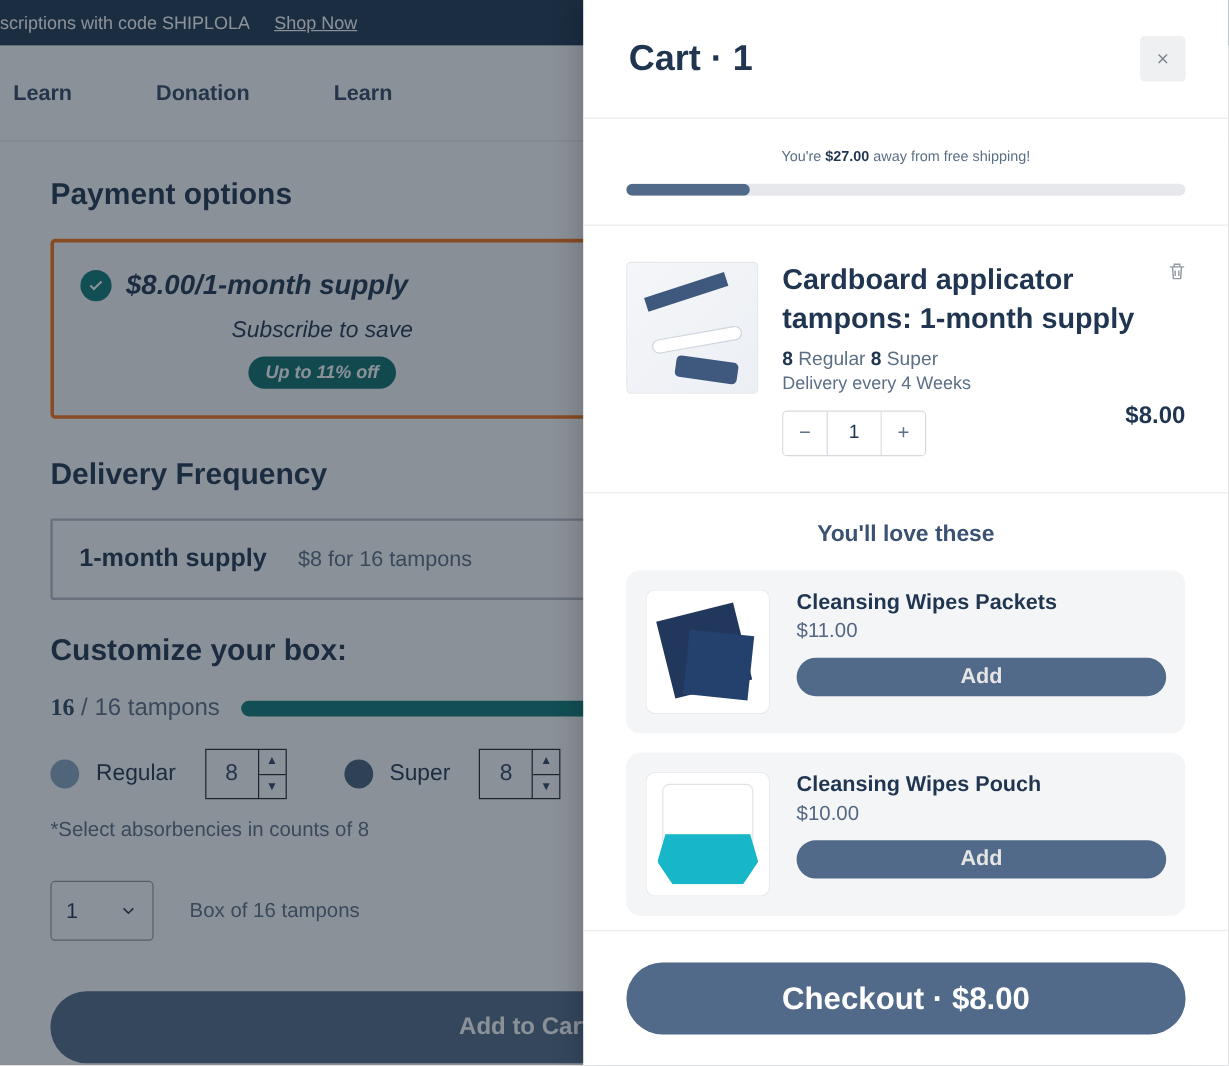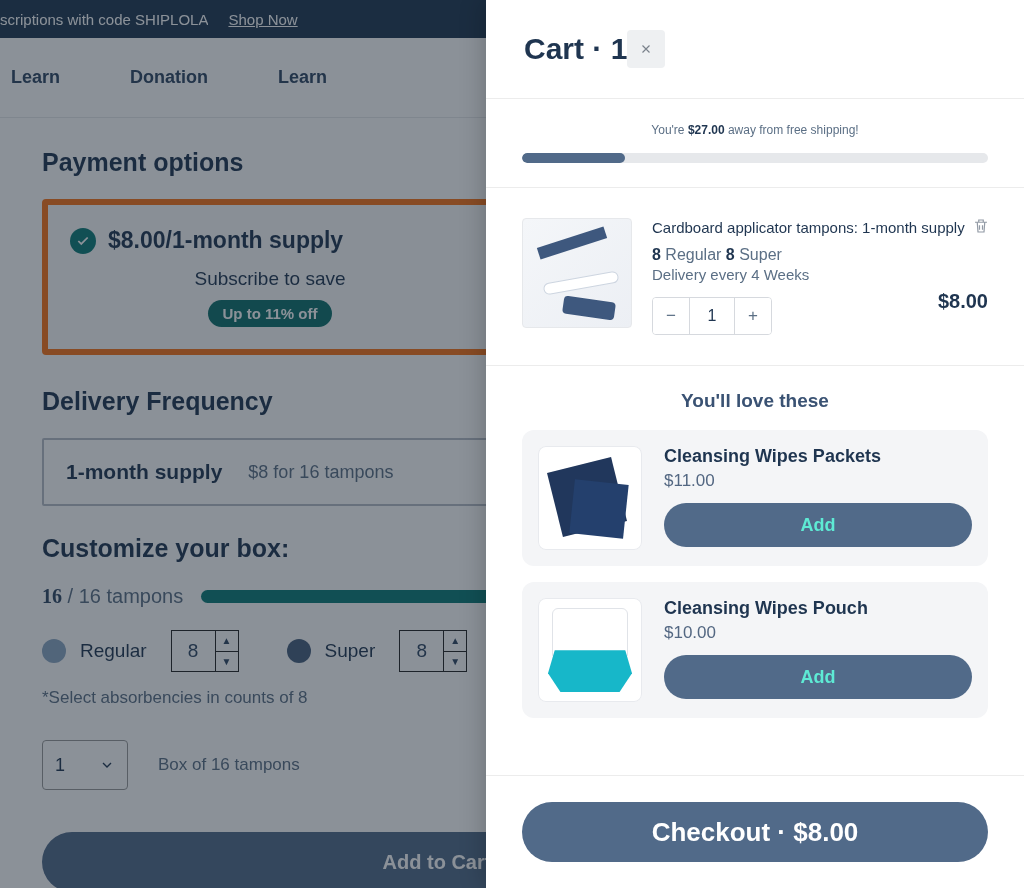--- a/index.html
+++ b/index.html
@@ -25,21 +25,21 @@
   .promo-bar{background:#1e3651;color:#fff;height:38px;display:flex;align-items:center;padding:0 0 0 0;font-size:15px;}
   .promo-bar .txt{white-space:nowrap;overflow:hidden;}
   .promo-bar .shop{margin-left:20px;text-decoration:underline;color:#fff;}
   .nav{background:#fff;height:80px;display:flex;align-items:center;padding:0 0 0 0;border-bottom:1px solid #e6e8eb;}
   .nav a{font-size:18px;color:var(--ink);text-decoration:none;font-weight:600;margin-right:70px;}
   .nav a:first-child{margin-left:11px;}
   .page .pad{padding:30px 42px;}
   h2.sec{font-size:25px;font-weight:700;color:var(--ink-dark);margin-bottom:22px;}
   .pay-cards{display:flex;gap:28px;}
   .card{border:2px solid #b7bdc6;border-radius:4px;padding:22px 26px 22px 22px;background:var(--bg-off);flex:1;}
-  .card.sel{border:6px solid #f97316;}
+  .card.sel{border:3px solid #f97316;font-style:italic;}
   .card .line1{display:flex;align-items:center;gap:12px;font-size:23px;font-weight:700;color:var(--ink-dark);}
   .check{width:26px;height:26px;border-radius:50%;background:var(--teal-dark);display:flex;align-items:center;justify-content:center;}
   .check svg{width:14px;height:14px;fill:#fff;}
   .card .line2{margin-top:14px;display:flex;align-items:center;gap:10px;font-size:19px;color:var(--ink-dark);flex-direction:column;}
   .pill{background:var(--teal-darker);color:#fff;border-radius:999px;padding:5px 14px;font-size:15px;font-weight:600;}
   .freq-box{border:2px solid #b7bdc6;border-radius:2px;padding:20px 22px;display:flex;align-items:center;gap:26px;margin-bottom:28px;}
   .freq-box .b{font-size:21px;font-weight:700;color:var(--ink-dark);}
   .freq-box .s{font-size:18px;color:var(--muted);}
   .count-row{display:flex;align-items:center;gap:18px;margin-bottom:22px;}
   .count-row .l{font-size:20px;}
@@ -60,39 +60,39 @@
   .select{border:1px solid #999;border-radius:4px;height:50px;width:86px;display:flex;align-items:center;justify-content:space-between;padding:0 12px;font-size:18px;color:var(--ink-dark);}
   .select svg{width:16px;height:16px;fill:var(--ink-dark);}
   .sel-box .hint{font-size:17px;color:var(--muted);}
   .addcart{width:790px;height:60px;border-radius:999px;background:var(--slate);color:#fff;font-size:20px;font-weight:600;border:none;}
 
   
   .scrim{position:absolute;inset:0;background:rgba(24,36,50,0.50);}
 
   
   .drawer{position:absolute;right:0;top:0;width:538px;height:888px;background:#fff;box-shadow:-4px 0 22px rgba(0,0,0,.18);display:flex;flex-direction:column;}
-  .d-head{padding:30px 36px 30px 38px;display:flex;align-items:center;border-bottom:1px solid #ececec;}
+  .d-head{padding:30px 36px 30px 38px;display:flex;align-items:center;justify-content:space-between;border-bottom:1px solid #ececec;}
   .d-head h1{font-size:30px;font-weight:800;color:var(--ink-dark);}
   .close{width:38px;height:38px;border-radius:4px;background:#eef0f2;display:flex;align-items:center;justify-content:center;cursor:pointer;}
   .close svg{width:14px;height:14px;stroke:#7a828c;stroke-width:2;}
   .drawer .body{flex:1;overflow-y:auto;}
 
   .ship{padding:24px 36px;text-align:center;font-size:12px;color:var(--muted);}
   .ship b{color:var(--ink-dark);font-weight:800;}
   .prog{height:10px;border-radius:999px;background:#e6e8eb;margin-top:16px;overflow:hidden;}
   .prog .fill{height:100%;background:var(--slate);border-radius:999px;}
   .line{height:1px;background:#ececec;margin:0 0;}
 
   .item{display:flex;padding:30px 36px;gap:20px;position:relative;border-bottom:1px solid #ececec;}
   .thumb{width:110px;height:110px;border:1px solid #e6e8eb;border-radius:4px;background:linear-gradient(135deg,#f4f6f9,#eceff4);position:relative;overflow:hidden;}
   .thumb::before{content:"";position:absolute;left:14px;top:18px;width:70px;height:12px;background:#3e587e;transform:rotate(-18deg);}
   .thumb::after{content:"";position:absolute;left:20px;top:58px;width:74px;height:10px;background:#fff;border:1px solid #cdd5e0;border-radius:6px;transform:rotate(-10deg);}
   .thumb .blob{position:absolute;left:40px;top:80px;width:52px;height:18px;background:#3e587e;border-radius:4px;transform:rotate(8deg);}
   .item .info{flex:1;}
-  .item h3{font-size:15px;font-weight:400;color:var(--ink-dark);line-height:1.35;margin-bottom:8px;}
+  .item h3{font-size:24px;font-weight:700;color:var(--ink-dark);line-height:1.35;margin-bottom:8px;}
   .item .vars{font-size:16px;color:var(--muted);margin-bottom:2px;}
   .item .vars b{color:var(--ink-dark);font-weight:700;}
   .item .del{font-size:15px;color:var(--muted);margin-bottom:14px;}
   .qty{display:inline-flex;border:1px solid var(--border);border-radius:4px;height:38px;overflow:hidden;}
   .qty button{width:36px;border:none;background:#fff;font-size:17px;color:var(--muted);cursor:pointer;}
   .qty .q{width:46px;display:flex;align-items:center;justify-content:center;font-size:16px;color:var(--ink-dark);border-left:1px solid var(--border);border-right:1px solid var(--border);}
   .item .price{position:absolute;right:36px;bottom:52px;font-size:20px;font-weight:600;color:var(--ink-dark);}
   .trash{position:absolute;right:34px;top:28px;cursor:pointer;color:#929aa5;}
   .trash svg{width:18px;height:20px;fill:none;stroke:#929aa5;stroke-width:1.6;}
 
@@ -100,21 +100,21 @@
   .love h4{text-align:center;font-size:19px;font-weight:700;color:#3a5273;margin-bottom:18px;}
   .rec{display:flex;gap:22px;background:var(--bg-grey);border-radius:12px;padding:16px;margin-bottom:16px;align-items:flex-start;}
   .rthumb{width:104px;height:104px;border-radius:8px;background:#fff;position:relative;overflow:hidden;box-shadow:inset 0 0 0 1px #e8eaee;}
   .rthumb.wipes::before{content:"";position:absolute;left:16px;top:18px;width:66px;height:66px;background:#21375c;transform:rotate(-14deg);}
   .rthumb.wipes::after{content:"";position:absolute;left:34px;top:36px;width:54px;height:54px;background:#24406d;transform:rotate(6deg);}
   .rthumb.pouch::before{content:"";position:absolute;left:14px;top:10px;width:74px;height:46px;background:#fff;border:1px solid #e0e3e8;border-radius:6px 6px 0 0;}
   .rthumb.pouch::after{content:"";position:absolute;left:10px;top:52px;width:84px;height:42px;background:#17b7c9;clip-path:polygon(8% 0,92% 0,100% 55%,85% 100%,15% 100%,0 55%);}
   .rec .ri{flex:1;}
   .rec h5{font-size:18px;font-weight:700;color:var(--ink-dark);margin-bottom:4px;}
   .rec .pp{font-size:17px;color:#536782;margin-bottom:12px;}
-  .rec .addbtn{width:100%;height:44px;border-radius:999px;border:none;background:var(--slate);color:#5eead4;font-size:18px;font-weight:600;cursor:pointer;}
+  .rec .addbtn{width:100%;height:32px;border-radius:999px;border:none;background:var(--slate);color:#e5e5e5;font-size:18px;font-weight:600;cursor:pointer;}
 
   .checkout-wrap{border-top:1px solid #ececec;padding:26px 36px 26px;}
   .checkout{width:100%;height:60px;border-radius:999px;border:none;background:var(--slate);color:#fff;font-size:26px;font-weight:700;cursor:pointer;}
 </style>
 </head>
 <body>
 
 <div class="page">
   <div class="promo-bar">
     <span class="txt">scriptions with code SHIPLOLA</span>

